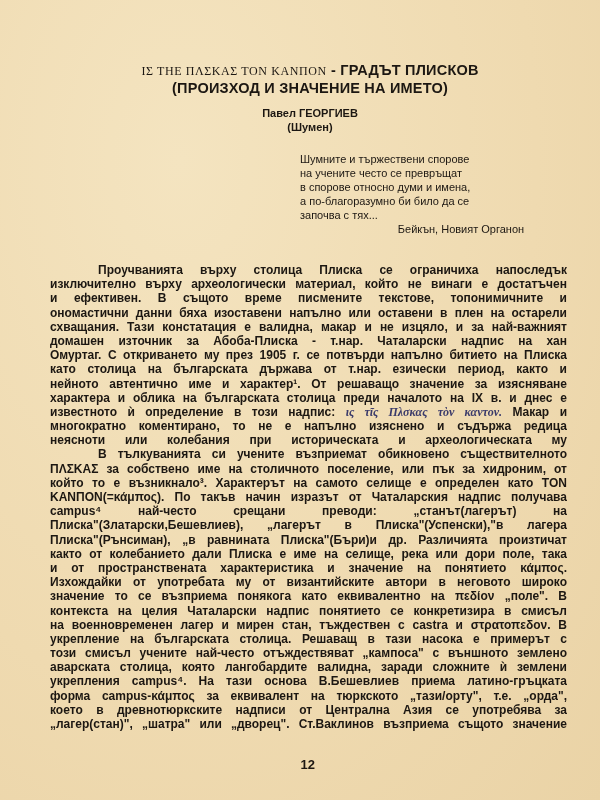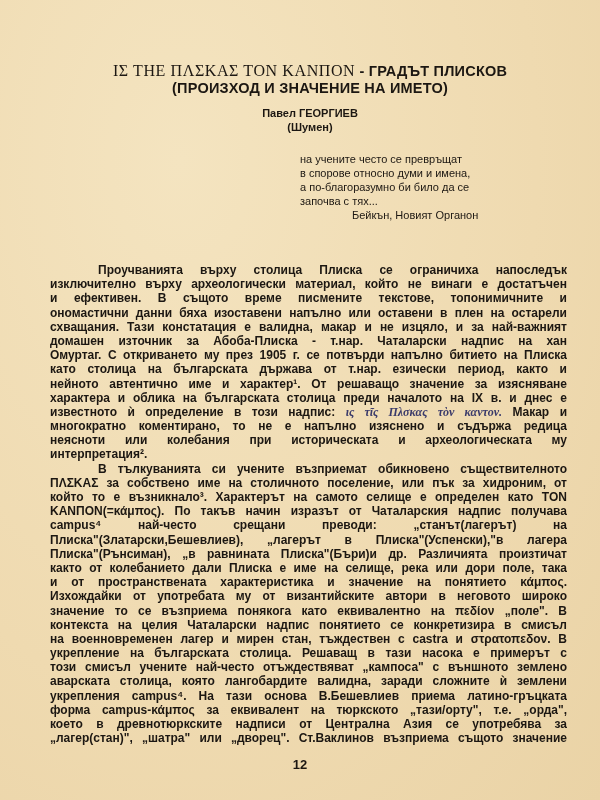--- a/index.html
+++ b/index.html
@@ -10,60 +10,61 @@
     font-family: "Liberation Sans", sans-serif;
     color: #1c1712;
     position: relative;
   }
   .page { position: absolute; left: 0; top: 0; width: 600px; height: 800px; }
   .title {
     position: absolute; left: 60px; top: 62px; width: 500px;
     text-align: center; font-weight: bold; font-size: 14.5px; line-height: 17px;
     letter-spacing: 0.2px;
   }
-  .title .greek { font-family: "Liberation Serif", serif; font-weight: normal; font-size: 16px; letter-spacing: 0.6px; }
+  .title .greek { font-family: "Liberation Serif", serif; font-weight: normal; font-size: 12px; letter-spacing: 0.6px; }
   .author {
     position: absolute; left: 60px; top: 106px; width: 500px;
     text-align: center; font-weight: bold; font-size: 11px; line-height: 14px;
   }
   .epigraph {
     position: absolute; left: 300px; top: 152px; width: 270px;
     font-size: 11px; line-height: 14px; font-weight: 500;
   }
-  .epigraph .src { padding-left: 52px; }
+  .epigraph .src { padding-left: 52px; text-align: center; }
   .body {
     position: absolute; left: 50px; top: 263px; width: 517px;
     font-size: 12px; line-height: 14.2px; font-weight: bold;
     text-align: justify;
   }
   .body .line { display: block; white-space: nowrap; text-align-last: justify; text-align: justify; overflow: hidden; height: 14.2px; }
   .body .line.last { text-align-last: left; }
   .body .indent { padding-left: 48px; }
   .gk { font-family: "Liberation Serif", serif; font-weight: bold; font-style: italic; color: #3a3a6a; }
   .pagenum {
-    position: absolute; left: 285px; top: 757px; width: 30px; text-align: center;
+    position: absolute; left: 285px; top: 757px; width: 30px; text-align: right;
     font-weight: bold; font-size: 13px;
   }
 </style>
 </head>
 <body>
 
 <div class="page">
 
   <div class="title">
     <div><span class="greek">ΙΣ ΤΗΕ  ΠΛΣΚΑΣ ΤΟΝ ΚΑΝΠΟΝ</span><span> - ГРАДЪТ ПЛИСКОВ</span></div>
     <div>(ПРОИЗХОД И ЗНАЧЕНИЕ НА ИМЕТО)</div>
   </div>
 
   <div class="author">
     <div>Павел ГЕОРГИЕВ</div>
     <div>(Шумен)</div>
   </div>
 
   <div class="epigraph">
+    <div>Шумните и тържествени спорове</div>
     <div>на учените често се превръщат</div>
     <div>в спорове относно думи и имена,</div>
     <div>а по-благоразумно би било да се</div>
     <div>започва с тях...</div>
     <div class="src">Бейкън, Новият Органон</div>
   </div>
 
   <div class="body">
     <span class="line indent">Проучванията върху столица Плиска се ограничиха напоследък</span>
     <span class="line">изключително върху археологически материал, който не винаги е достатъчен</span>
@@ -71,21 +72,20 @@
     <span class="line">ономастични данни бяха изоставени напълно или оставени в плен на остарели</span>
     <span class="line">схващания. Тази констатация е валидна, макар и не изцяло, и за най-важният</span>
     <span class="line">домашен източник за Абоба-Плиска - т.нар. Чаталарски надпис на хан</span>
     <span class="line">Омуртаг. С откриването му през 1905 г. се потвърди напълно битието на Плиска</span>
     <span class="line">като столица на българската държава от т.нар. езически период, както и</span>
     <span class="line">нейното автентично име и характер¹. От решаващо значение за изясняване</span>
     <span class="line">характера и облика на българската столица преди началото на IX в. и днес е</span>
     <span class="line"><span>известното ѝ определение в този надпис: </span><span class="gk">ις τῖς Πλσκας τὸν καντον.</span><span>  Макар и</span></span>
     <span class="line">многократно коментирано, то не е напълно изяснено и съдържа редица</span>
     <span class="line">неясноти или колебания при историческата и археологическата му</span>
-    <span class="line last">интерпретация².</span>
     <span class="line indent">В тълкуванията си учените възприемат обикновено съществителното</span>
     <span class="line">ΠΛΣΚΑΣ за собствено име на столичното поселение, или пък за хидроним, от</span>
     <span class="line">който то е възникнало³. Характерът на самото селище е определен като ΤΟΝ</span>
     <span class="line">ΚΑΝΠΟΝ(=κάμπος). По такъв начин изразът от Чаталарския надпис получава</span>
     <span class="line">campus⁴ най-често срещани преводи: „станът(лагерът) на</span>
     <span class="line">Плиска"(Златарски,Бешевлиев), „лагерът в Плиска"(Успенски),"в лагера</span>
     <span class="line">Плиска"(Рънсиман), „в равнината Плиска"(Бъри)и др. Различията произтичат</span>
     <span class="line">както от колебанието дали Плиска е име на селище, река или дори поле, така</span>
     <span class="line">и от пространствената характеристика и значение на понятието κάμπος.</span>
     <span class="line">Изхождайки от употребата му от византийските автори в неговото широко</span>

